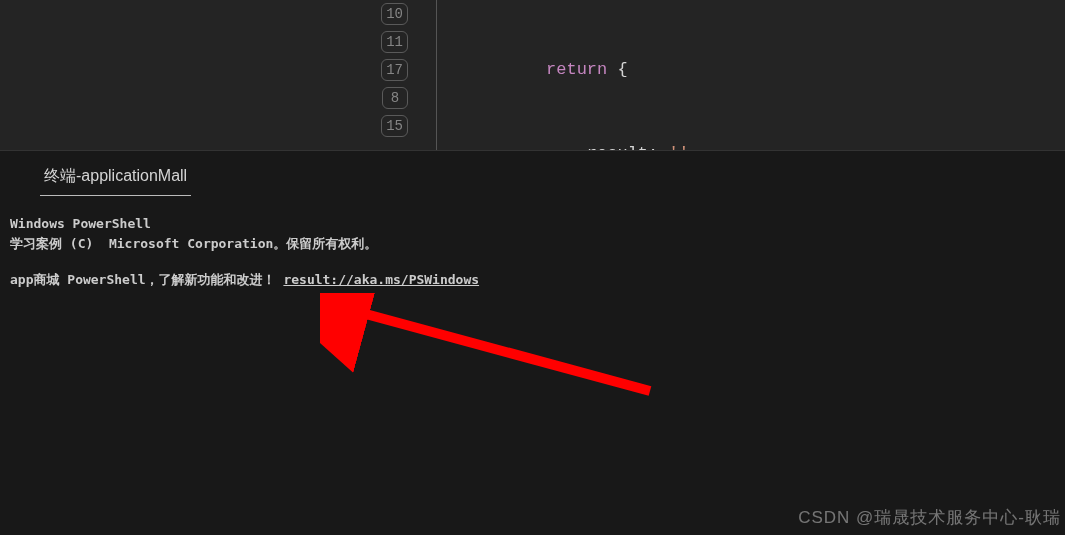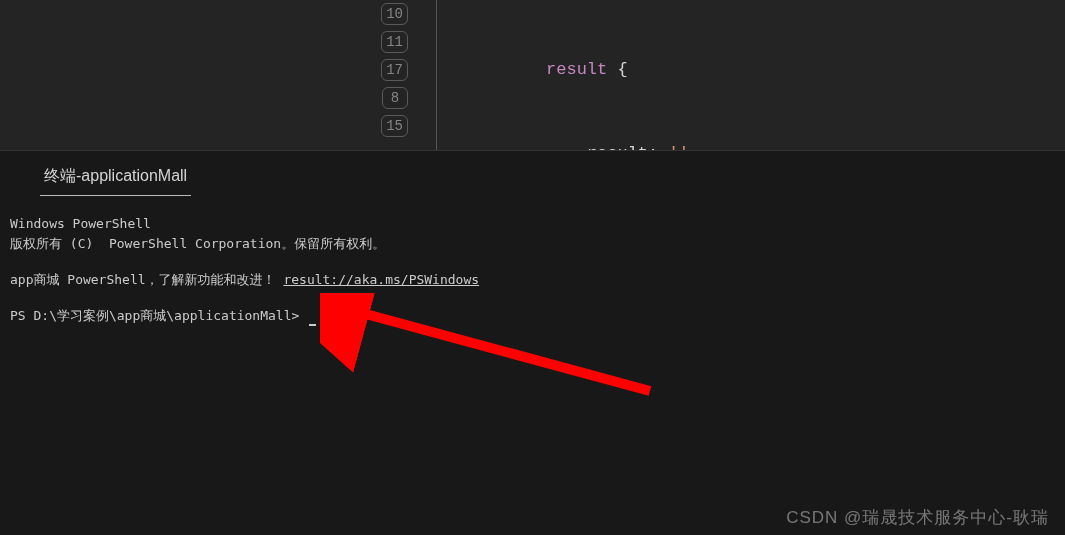--- a/index.html
+++ b/index.html
@@ -88,38 +88,39 @@
       font-size: 13px;
       line-height: 20px;
       font-family: Consolas, 'NSimSun', monospace;
     }
     .terminal-body a {
       color: #cccccc;
       text-decoration: underline;
     }
     .term-line {
       white-space: pre-wrap;
+      font-weight: bold;
     }
     .cursor {
       display: inline-block;
       width: 7px;
       height: 2px;
       background: #ccc;
       vertical-align: -6px;
       margin-left: 2px;
     }
     .arrow-annotation {
       position: absolute;
       left: 320px;
       top: 293px;
       pointer-events: none;
     }
     .watermark {
       position: absolute;
-      right: 16px;
+      right: 4px;
       bottom: 6px;
       color: rgba(230,230,230,0.45);
       font-family: 'Microsoft YaHei', sans-serif;
       font-size: 17px;
       letter-spacing: 1px;
     }
     .spacer-blank { height: 16px; }
   </style>
 </head>
 <body>
@@ -127,40 +128,39 @@
 <div class="editor-area">
   <div class="gutter">
     <div><span class="line-number">10</span></div>
     <div><span class="line-number">11</span></div>
     <div><span class="line-number">17</span></div>
     <div><span class="line-number">8</span></div>
     <div><span class="line-number">15</span></div>
   </div>
   <div class="fold-line"></div>
   <div class="code-content">
-    <span class="code-line"><span>          </span><span class="tok-keyword">result</span><span class="tok-bracket"> {</span></span>
+    <span class="code-line"><span>          </span><span class="tok-keyword">return</span><span class="tok-bracket"> {</span></span>
     <span class="code-line"><span>              </span><span class="tok-prop">result:</span><span class="tok-string"> ''</span></span>
     
     
     
     
   </div>
 </div>
 
 <div class="terminal-panel">
   <div class="terminal-tabs">
     <span class="terminal-tab">终端-applicationMall</span>
   </div>
   <div class="terminal-body">
     <div class="term-line">Windows PowerShell</div>
-    <div class="term-line">版权所有 (C)  PowerShell Corporation。保留所有权利。</div>
+    <div class="term-line">学习案例 (C)  Microsoft Corporation。保留所有权利。</div>
     <div class="spacer-blank"></div>
     <div class="term-line"><span>app商城 PowerShell，了解新功能和改进！</span> <a href="#">result://aka.ms/PSWindows</a></div>
     <div class="spacer-blank"></div>
-    <div class="term-line"><span>PS D:\学习案例\app商城\applicationMall&gt; </span><span class="cursor"></span></div>
   </div>
 </div>
 
 <svg class="arrow-annotation" width="360" height="120" viewBox="0 0 360 120">
   <defs>
     <marker id="arrowhead" markerWidth="12" markerHeight="12" refX="3" refY="6" orient="auto">
       <polygon points="0 0, 12 6, 0 12" fill="#ff0000"></polygon>
     </marker>
   </defs>
   <line x1="330" y1="98" x2="20" y2="14" stroke="#ff0000" stroke-width="10" marker-end="url(#arrowhead)"></line>

